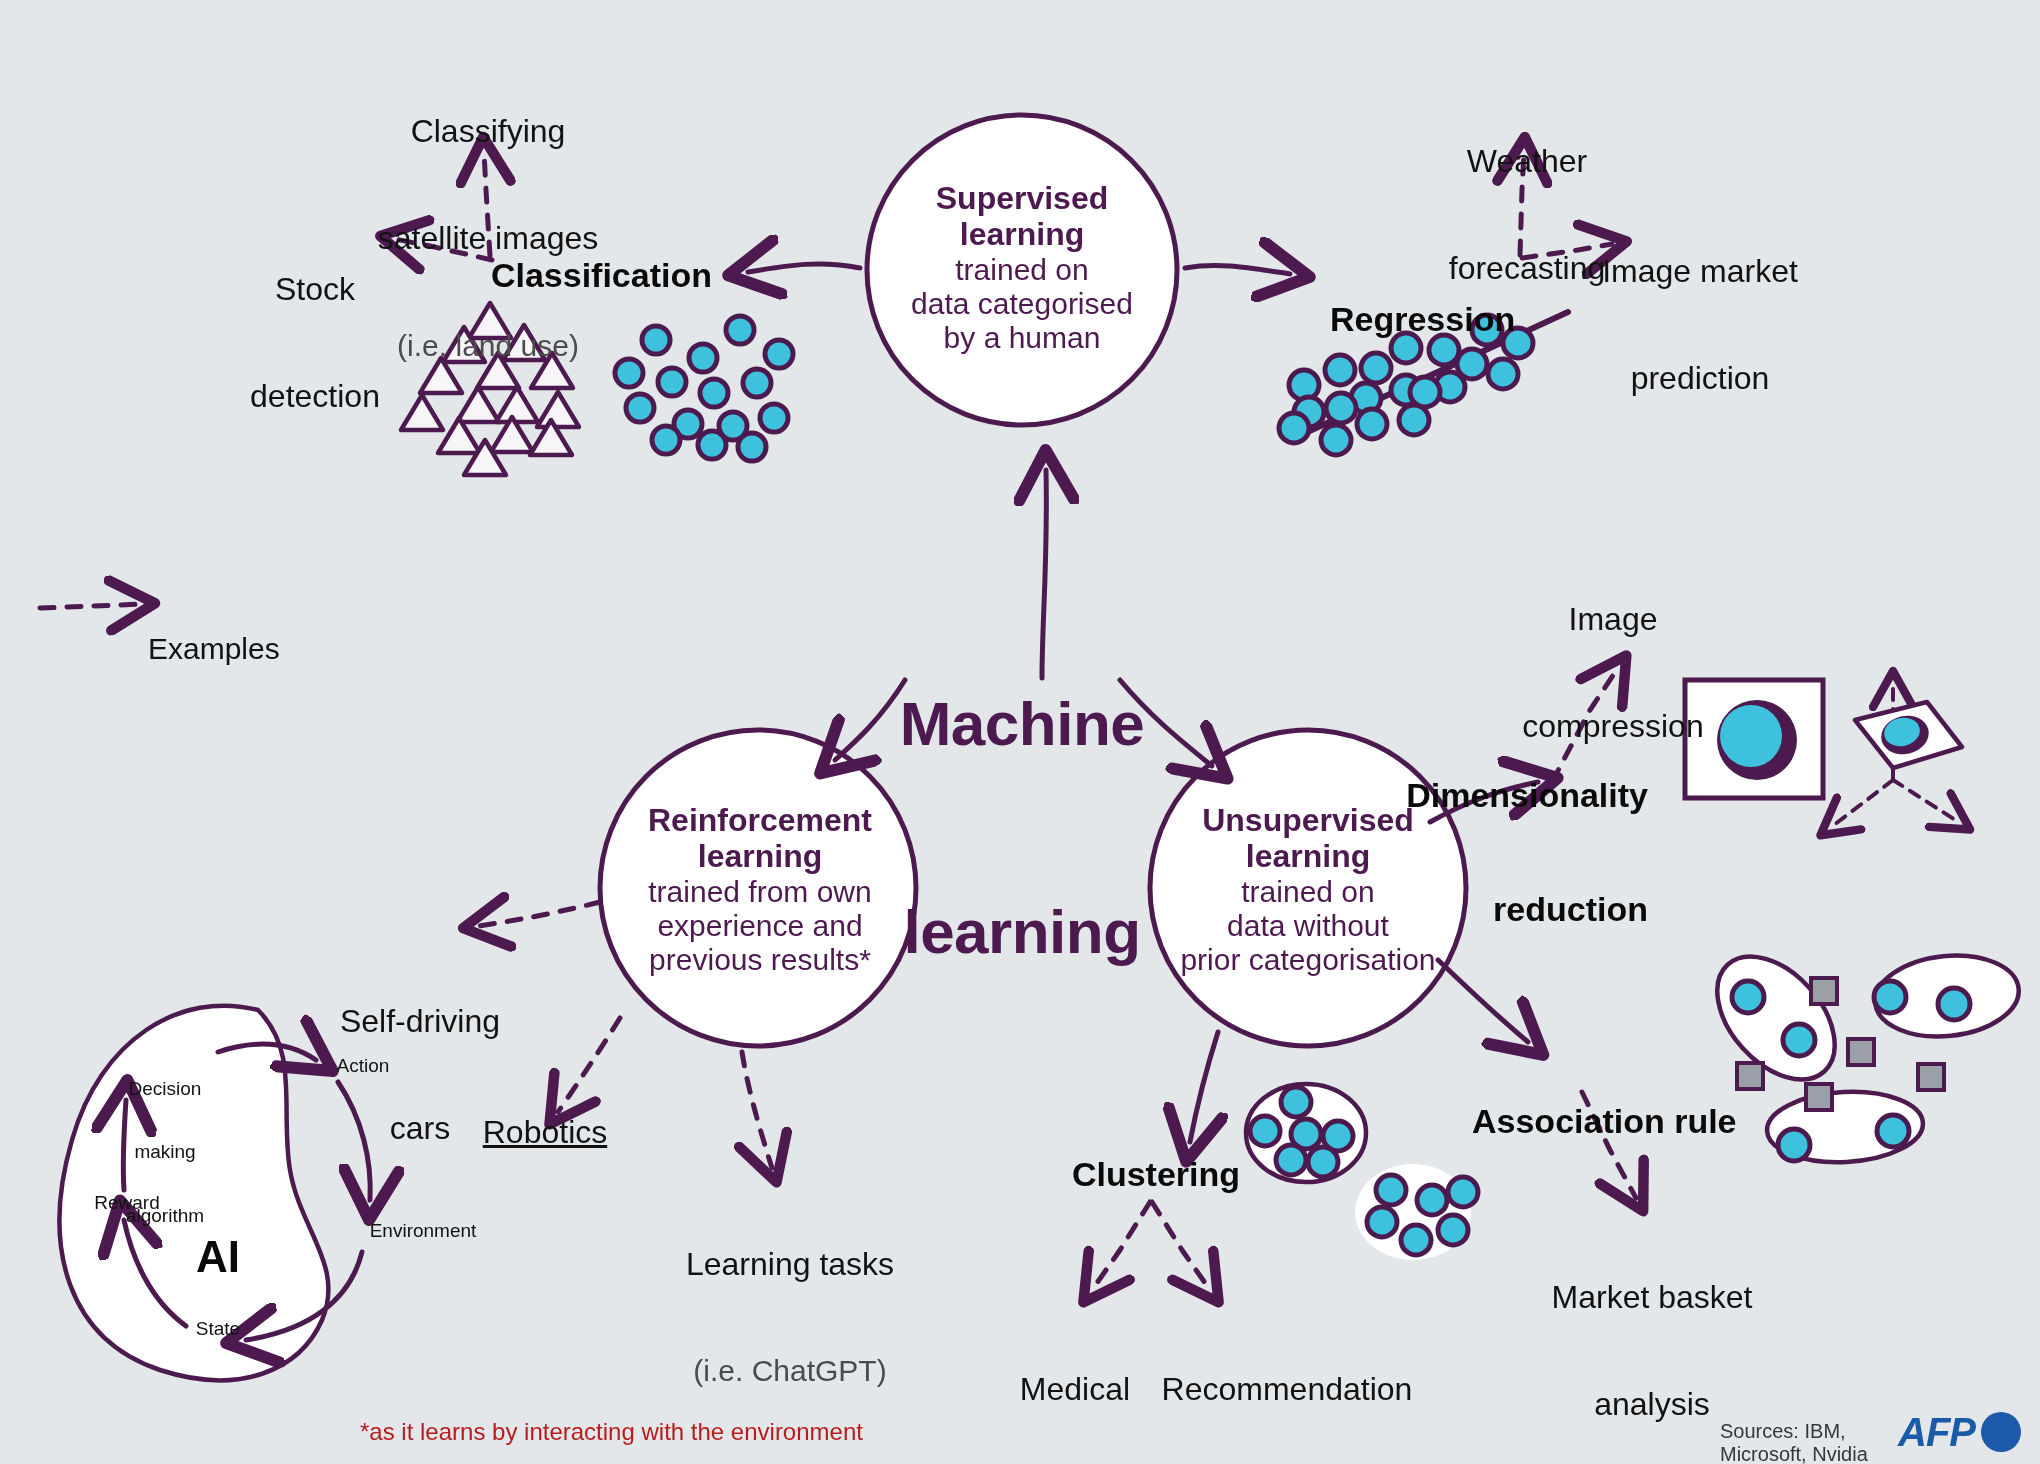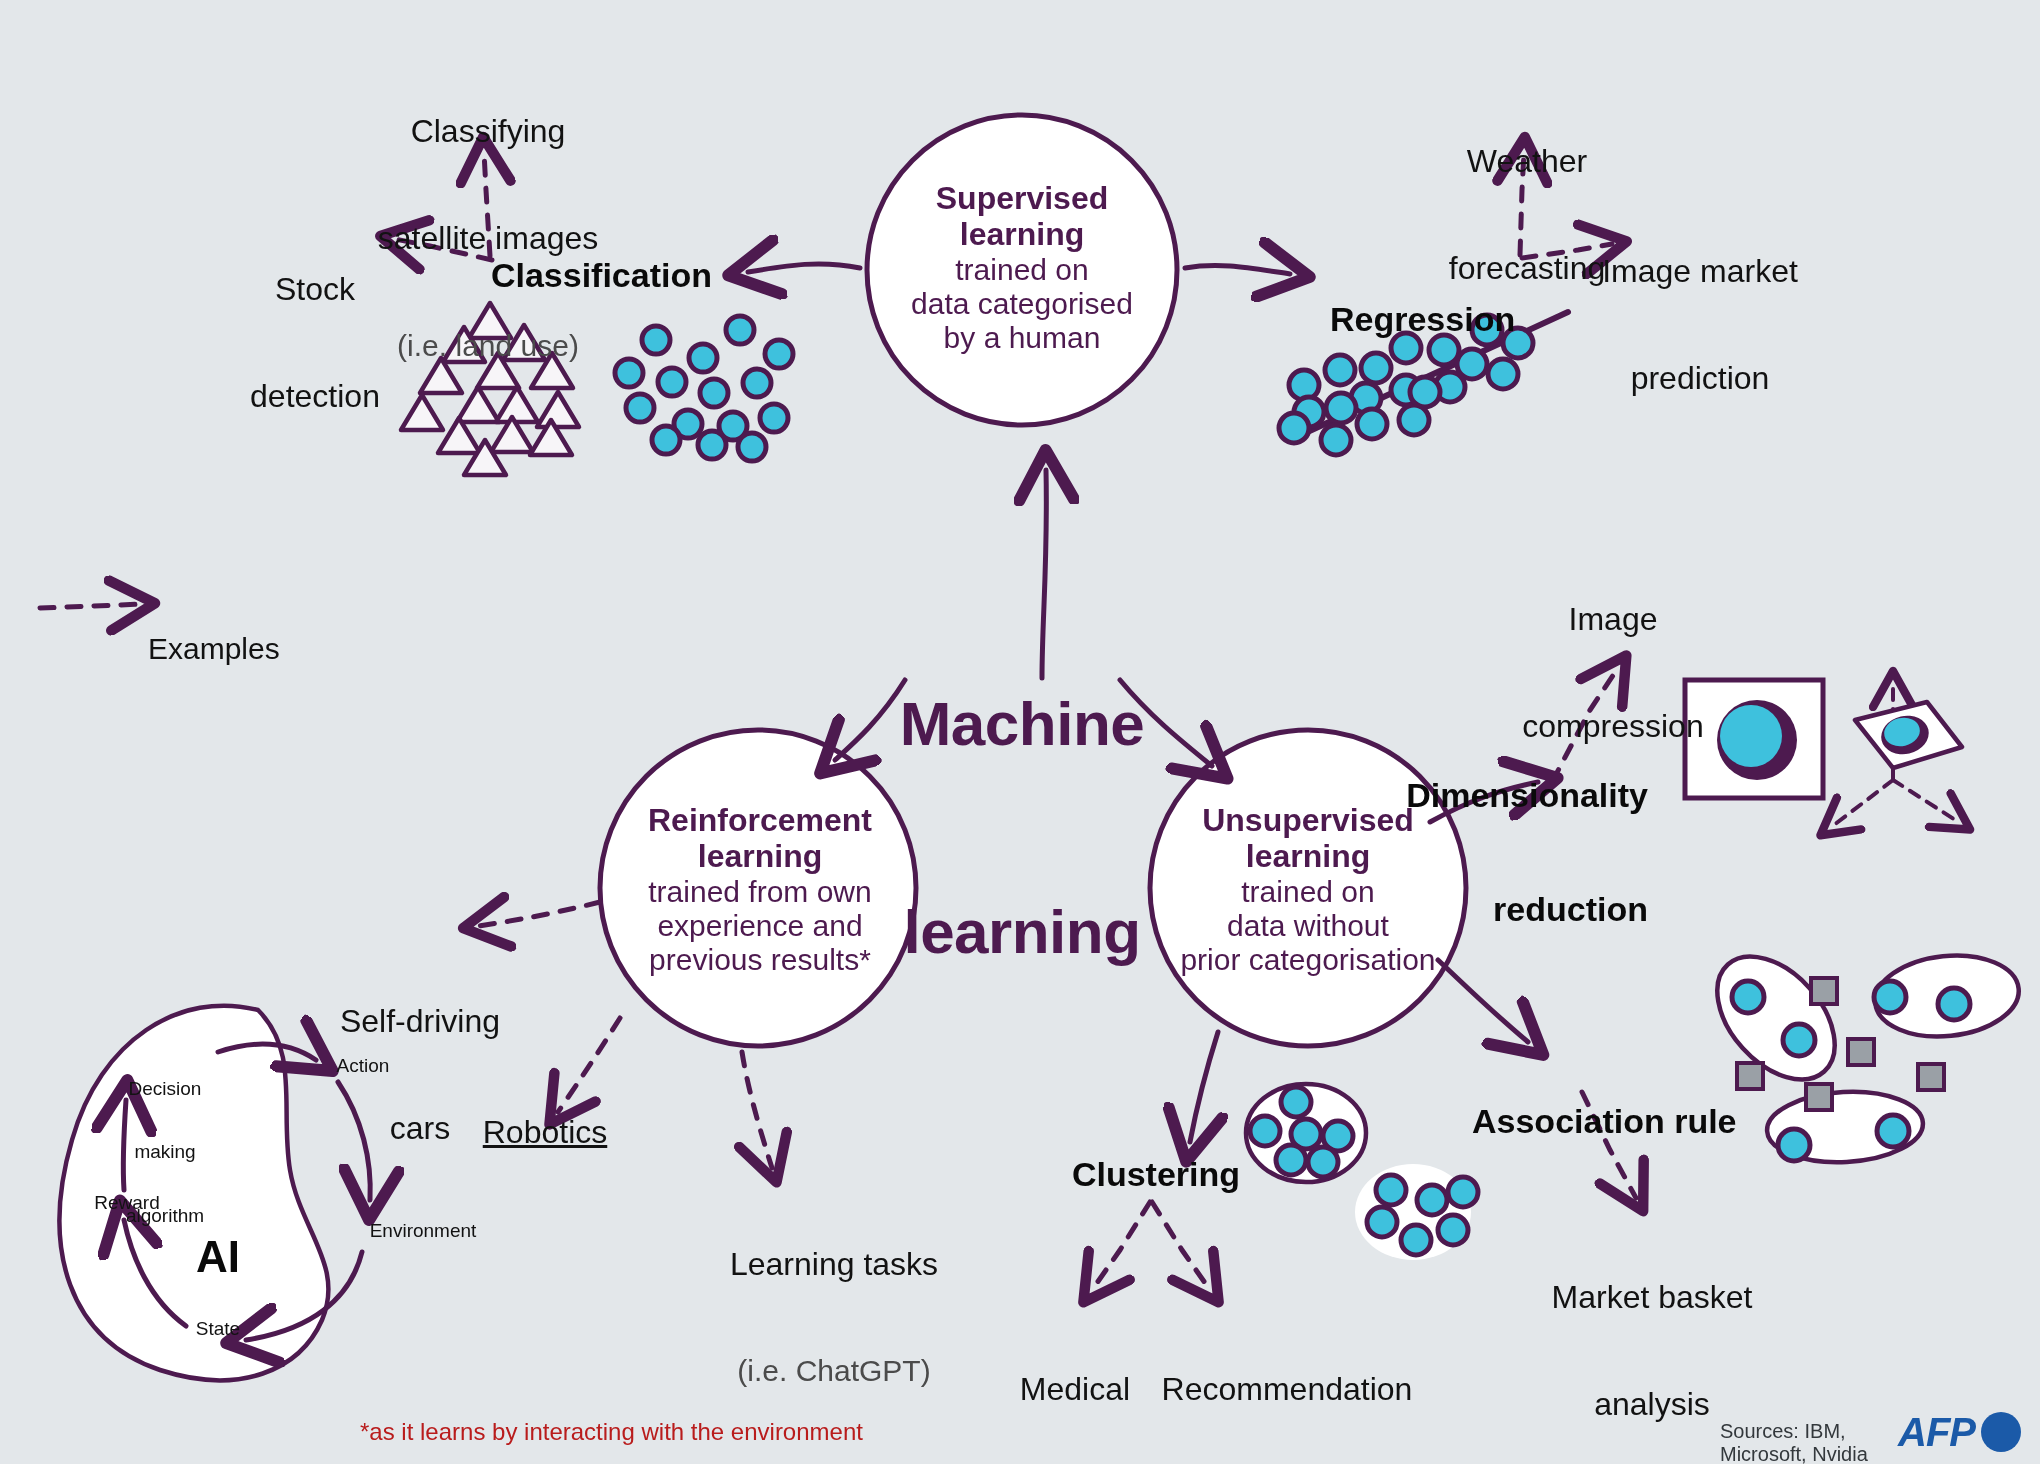--- a/index.html
+++ b/index.html
@@ -298,21 +298,21 @@
     
   </div>
 
   <div class="txt ctr blk t32" style="left:420px;top:932px;">
     <div>Self-driving</div>
     <div>cars</div>
   </div>
 
   <div class="txt ctr blk t32" style="left:545px;top:1115px;text-decoration:underline;">Robotics</div>
 
-  <div class="txt ctr blk t32" style="left:790px;top:1175px;margin-left:44px;">
+  <div class="txt ctr blk t32" style="left:790px;top:1175px;">
     <div>Learning tasks</div>
     <div class="gry t30">(i.e. ChatGPT)</div>
   </div>
 
   <div class="txt ctr blk t28" style="left:165px;top:1035px;">
     <div>Decision</div>
     <div>making</div>
     <div>algorithm</div>
   </div>
 

